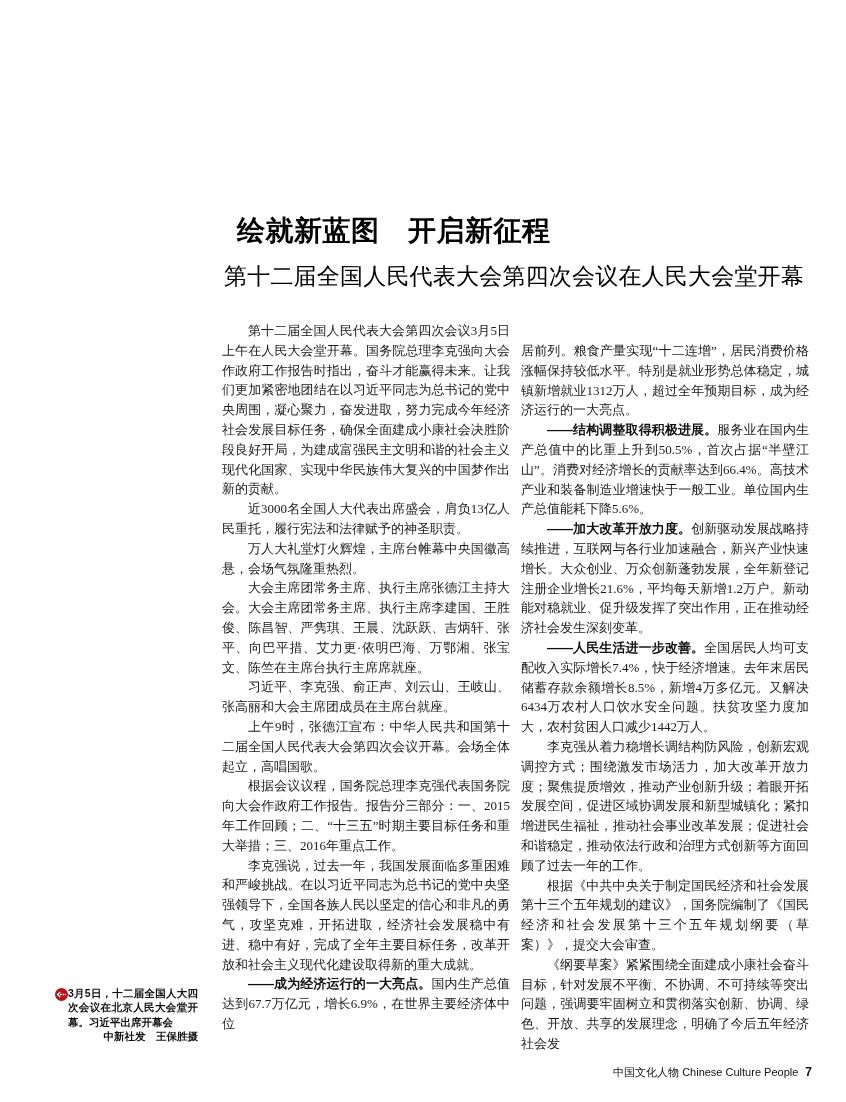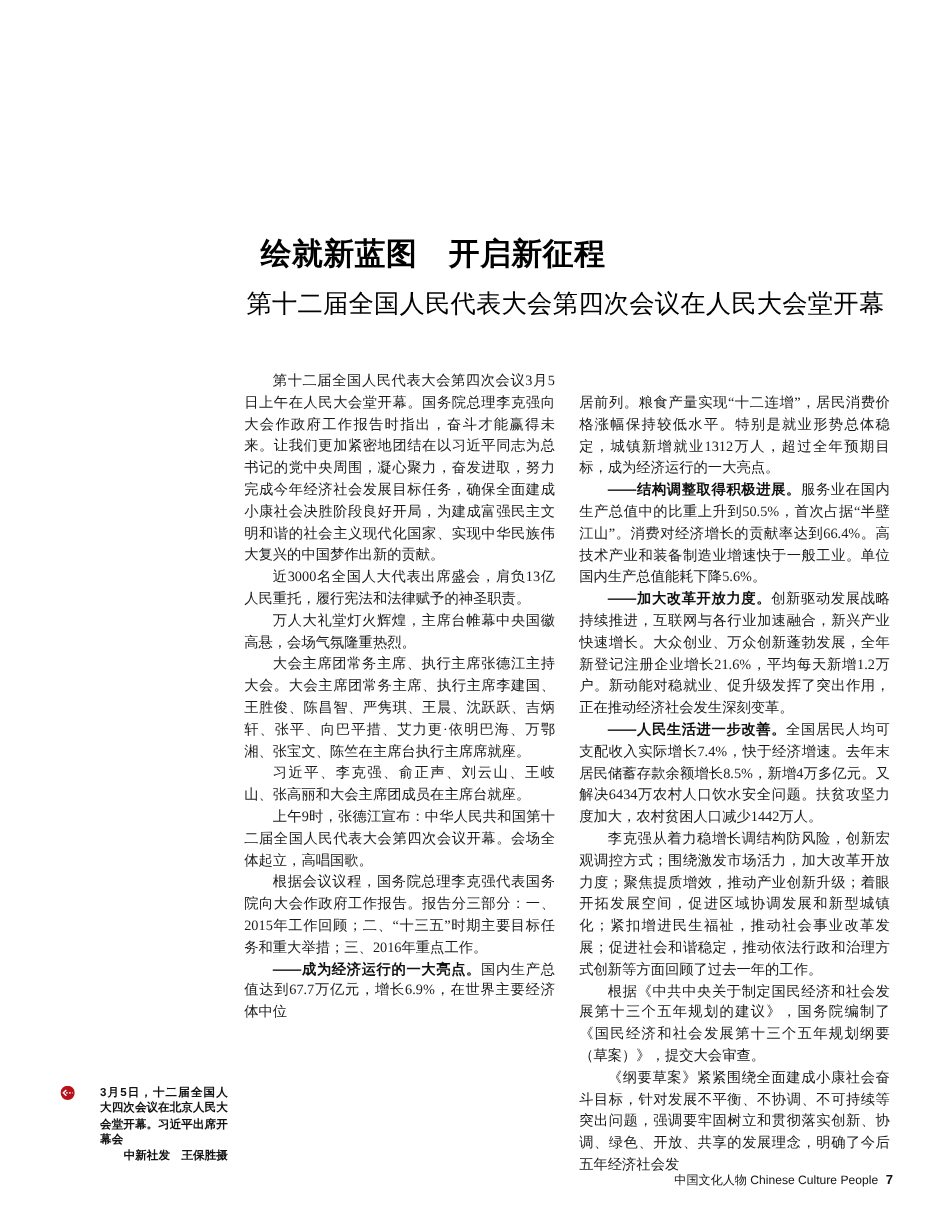--- a/index.html
+++ b/index.html
@@ -31,24 +31,24 @@
     margin: 0;
     font-size: 23px;
     font-weight: normal;
     color: #000000;
     white-space: nowrap;
     letter-spacing: 0.2px;
   }
   .columns {
     position: absolute;
     left: 222px;
-    top: 336px;
+    top: 321px;
     width: 587px;
     display: flex;
-    gap: 22px;
+    gap: 11px;
   }
   .text-col {
     width: 288px;
     font-size: 13px;
     line-height: 19.8px;
     text-align: justify;
     color: #1a1a1a;
   }
   .text-col p {
     margin: 0;
@@ -60,21 +60,21 @@
     font-weight: bold;
     color: #111;
   }
   .photo-caption {
     position: absolute;
     left: 55px;
     top: 986px;
     width: 152px;
     display: flex;
     align-items: flex-start;
-    gap: 23px;
+    gap: 0;
     font-family: "Liberation Sans", sans-serif;
   }
   .caption-icon {
     flex: none;
     width: 13px;
     height: 13px;
     margin-top: 1px;
   }
   .caption-body {
     width: 130px;
@@ -112,20 +112,21 @@
 
 <div class="columns">
   <div class="text-col">
     <p><b></b><span>第十二届全国人民代表大会第四次会议3月5日上午在人民大会堂开幕。国务院总理李克强向大会作政府工作报告时指出，奋斗才能赢得未来。让我们更加紧密地团结在以习近平同志为总书记的党中央周围，凝心聚力，奋发进取，努力完成今年经济社会发展目标任务，确保全面建成小康社会决胜阶段良好开局，为建成富强民主文明和谐的社会主义现代化国家、实现中华民族伟大复兴的中国梦作出新的贡献。</span></p>
     <p><b></b><span>近3000名全国人大代表出席盛会，肩负13亿人民重托，履行宪法和法律赋予的神圣职责。</span></p>
     <p><b></b><span>万人大礼堂灯火辉煌，主席台帷幕中央国徽高悬，会场气氛隆重热烈。</span></p>
     <p><b></b><span>大会主席团常务主席、执行主席张德江主持大会。大会主席团常务主席、执行主席李建国、王胜俊、陈昌智、严隽琪、王晨、沈跃跃、吉炳轩、张平、向巴平措、艾力更·依明巴海、万鄂湘、张宝文、陈竺在主席台执行主席席就座。</span></p>
     <p><b></b><span>习近平、李克强、俞正声、刘云山、王岐山、张高丽和大会主席团成员在主席台就座。</span></p>
     <p><b></b><span>上午9时，张德江宣布：中华人民共和国第十二届全国人民代表大会第四次会议开幕。会场全体起立，高唱国歌。</span></p>
     <p><b></b><span>根据会议议程，国务院总理李克强代表国务院向大会作政府工作报告。报告分三部分：一、2015年工作回顾；二、“十三五”时期主要目标任务和重大举措；三、2016年重点工作。</span></p>
+    <p><b></b><span>李克强说，过去一年，我国发展面临多重困难和严峻挑战。在以习近平同志为总书记的党中央坚强领导下，全国各族人民以坚定的信心和非凡的勇气，攻坚克难，开拓进取，经济社会发展稳中有进、稳中有好，完成了全年主要目标任务，改革开放和社会主义现代化建设取得新的重大成就。</span></p>
     <p><b>——成为经济运行的一大亮点。</b><span>国内生产总值达到67.7万亿元，增长6.9%，在世界主要经济体中位</span></p>
   </div>
   <div class="text-col">
     <p class="cont"><b></b><span>居前列。粮食产量实现“十二连增”，居民消费价格涨幅保持较低水平。特别是就业形势总体稳定，城镇新增就业1312万人，超过全年预期目标，成为经济运行的一大亮点。</span></p>
     <p><b>——结构调整取得积极进展。</b><span>服务业在国内生产总值中的比重上升到50.5%，首次占据“半壁江山”。消费对经济增长的贡献率达到66.4%。高技术产业和装备制造业增速快于一般工业。单位国内生产总值能耗下降5.6%。</span></p>
     <p><b>——加大改革开放力度。</b><span>创新驱动发展战略持续推进，互联网与各行业加速融合，新兴产业快速增长。大众创业、万众创新蓬勃发展，全年新登记注册企业增长21.6%，平均每天新增1.2万户。新动能对稳就业、促升级发挥了突出作用，正在推动经济社会发生深刻变革。</span></p>
     <p><b>——人民生活进一步改善。</b><span>全国居民人均可支配收入实际增长7.4%，快于经济增速。去年末居民储蓄存款余额增长8.5%，新增4万多亿元。又解决6434万农村人口饮水安全问题。扶贫攻坚力度加大，农村贫困人口减少1442万人。</span></p>
     <p><b></b><span>李克强从着力稳增长调结构防风险，创新宏观调控方式；围绕激发市场活力，加大改革开放力度；聚焦提质增效，推动产业创新升级；着眼开拓发展空间，促进区域协调发展和新型城镇化；紧扣增进民生福祉，推动社会事业改革发展；促进社会和谐稳定，推动依法行政和治理方式创新等方面回顾了过去一年的工作。</span></p>
     <p><b></b><span>根据《中共中央关于制定国民经济和社会发展第十三个五年规划的建议》，国务院编制了《国民经济和社会发展第十三个五年规划纲要（草案）》，提交大会审查。</span></p>
     <p><b></b><span>《纲要草案》紧紧围绕全面建成小康社会奋斗目标，针对发展不平衡、不协调、不可持续等突出问题，强调要牢固树立和贯彻落实创新、协调、绿色、开放、共享的发展理念，明确了今后五年经济社会发</span></p>

